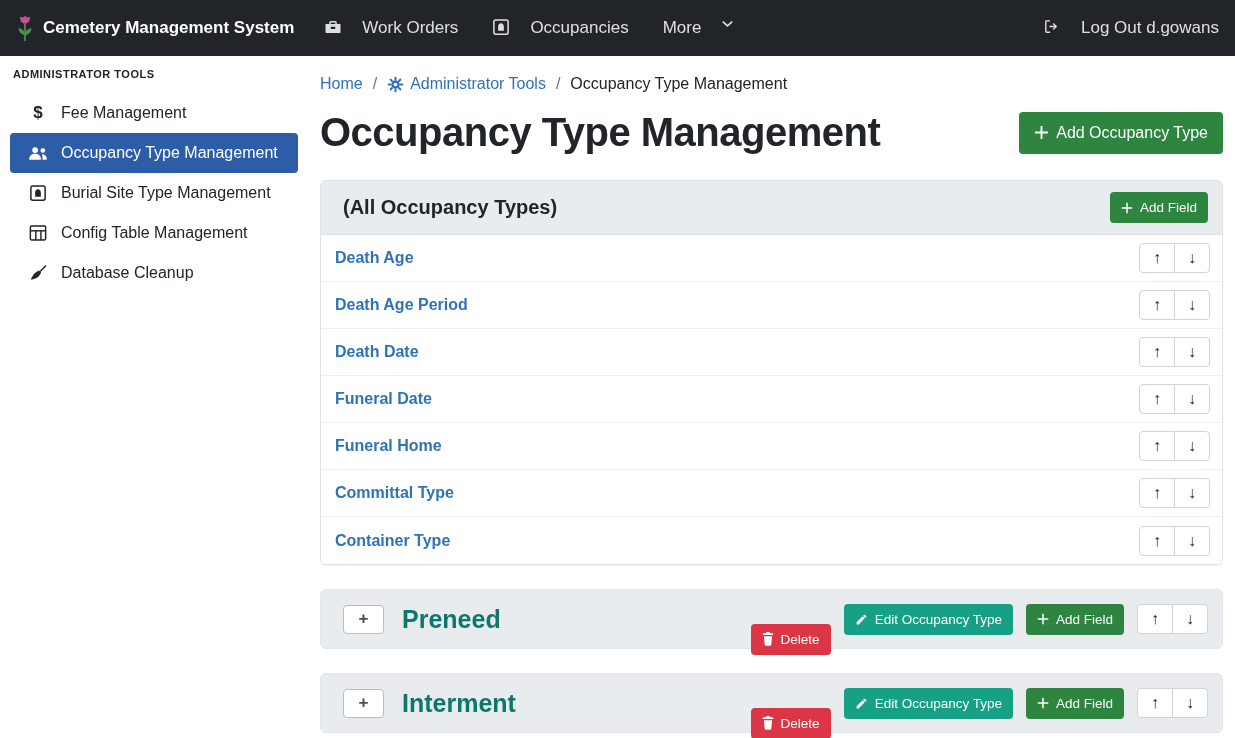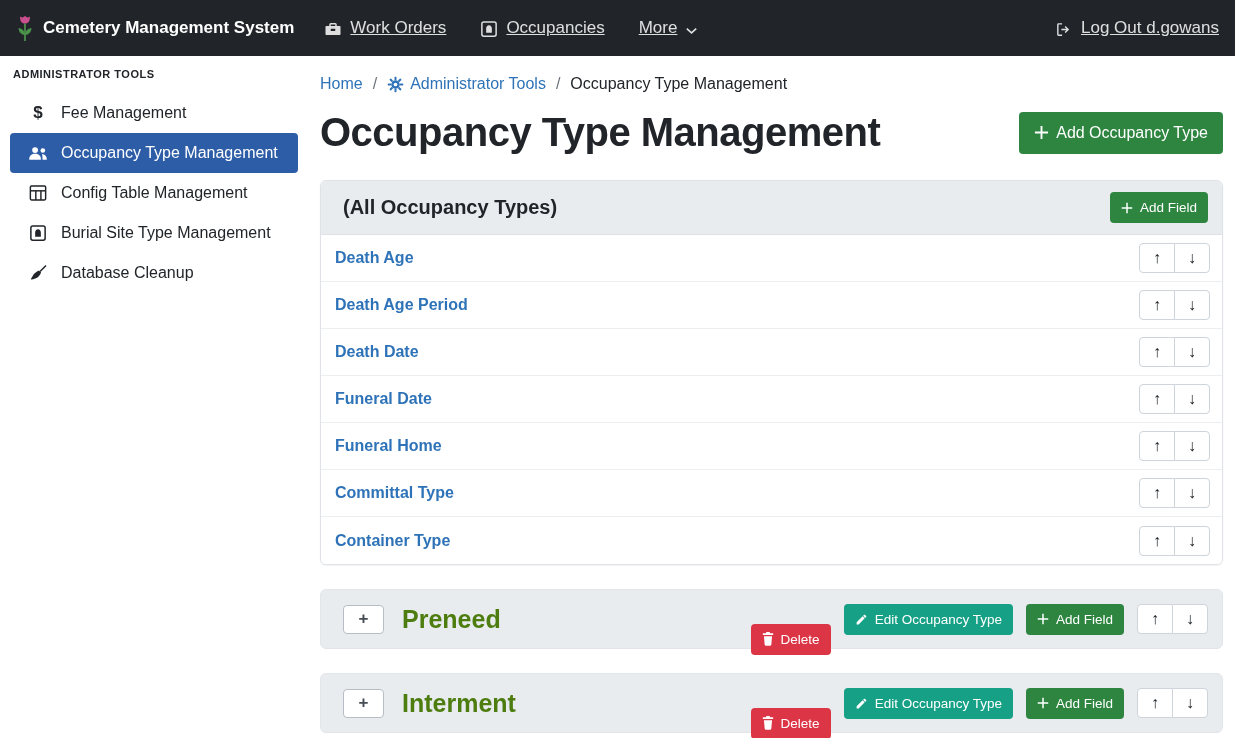--- a/index.html
+++ b/index.html
@@ -12,21 +12,21 @@
   button { font-family: inherit; }
 
   
   .navbar {
     height: 56px; background: var(--navbar_bg, #212529);
     display: flex; align-items: center; padding: 0 16px;
     color: rgba(255,255,255,.85);
   }
   .brand { display: flex; align-items: center; gap: 9px; color: #fff; font-weight: 700; font-size: 17px; cursor: pointer; }
   .nav-items { display: flex; align-items: center; margin-left: 30px; gap: 34px; }
-  .nav-item { display: flex; align-items: flex-end; gap: 8px; font-size: 17px; color: rgba(255,255,255,.85); cursor: pointer; text-decoration: underline; }
+  .nav-item { display: flex; align-items: flex-start; gap: 20px; font-size: 17px; color: rgba(255,255,255,.85); cursor: pointer; }
   .nav-spacer { flex: 1; }
 
   
   .layout { display: flex; height: 682px; }
 
   
   .sidebar { width: 308px; flex-shrink: 0; padding: 12px 10px 0 10px; }
   .sidebar-heading {
     font-size: 11px; font-weight: 700; letter-spacing: .5px;
     text-transform: uppercase; color: #212529; padding: 0 0 13px 3px;
@@ -94,21 +94,21 @@
   .type-bar {
     margin-top: 24px; background: var(--panel_gray, #e9ecef);
     border: 1px solid #e2e6ea; border-radius: 6px; height: 60px;
     display: flex; align-items: center; padding: 0 14px 0 22px;
   }
   .btn-expand {
     width: 41px; height: 29px; background: #fff; border: 1px solid #b6bdc4;
     border-radius: 4px; font-size: 17px; font-weight: 700; color: #454c53;
     cursor: pointer; display: flex; align-items: center; justify-content: center;
   }
-  .type-name { font-size: 25px; font-weight: 600; color: #4d7c0f; margin-left: 18px; }
+  .type-name { font-size: 25px; font-weight: 600; color: #0f766e; margin-left: 18px; }
   .bar-actions { margin-left: auto; display: flex; align-items: center; gap: 13px; }
 
   .icon-svg { display: block; }
 </style>
 </head>
 <body>
 
 <header class="navbar">
   <a class="brand">
     <svg class="icon-svg" width="18" height="27" viewBox="0 0 18 27">
@@ -169,38 +169,38 @@
           <path d="M1.5 16c0-3.6 3.1-6 7-6s7 2.4 7 6v1h-14z"></path>
           <circle cx="17.8" cy="6" r="2.8"></circle>
           <path d="M16.8 10.3c3.2.4 5.7 2.5 5.7 5.7v1h-5.1c0-2.7-.1-4.6-.6-6.7z"></path>
         </svg>
       </span>
       <span>Occupancy Type Management</span>
     </a>
 
     <a class="side-item">
       <span class="side-icon">
+        <svg class="icon-svg" width="18" height="18" viewBox="0 0 24 24" fill="none" stroke="currentColor" stroke-width="2">
+          <rect x="2.5" y="2.5" width="19" height="19" rx="2.5"></rect>
+          <path d="M12 7c-2.3 0-3.8 1.7-3.8 4.3V17h7.6v-5.7C15.8 8.7 14.3 7 12 7z" fill="currentColor" stroke="none"></path>
+        </svg>
+      </span>
+      <span>Burial Site Type Management</span>
+    </a>
+
+    <a class="side-item">
+      <span class="side-icon">
         <svg class="icon-svg" width="18" height="16" viewBox="0 0 24 22" fill="none" stroke="currentColor" stroke-width="2">
           <rect x="1.5" y="1.5" width="21" height="19" rx="1.5"></rect>
           <line x1="1.5" y1="8" x2="22.5" y2="8"></line>
           <line x1="9" y1="8" x2="9" y2="20.5"></line>
           <line x1="16" y1="8" x2="16" y2="20.5"></line>
         </svg>
       </span>
       <span>Config Table Management</span>
-    </a>
-
-    <a class="side-item">
-      <span class="side-icon">
-        <svg class="icon-svg" width="18" height="18" viewBox="0 0 24 24" fill="none" stroke="currentColor" stroke-width="2">
-          <rect x="2.5" y="2.5" width="19" height="19" rx="2.5"></rect>
-          <path d="M12 7c-2.3 0-3.8 1.7-3.8 4.3V17h7.6v-5.7C15.8 8.7 14.3 7 12 7z" fill="currentColor" stroke="none"></path>
-        </svg>
-      </span>
-      <span>Burial Site Type Management</span>
     </a>
 
     <a class="side-item">
       <span class="side-icon">
         <svg class="icon-svg" width="19" height="18" viewBox="0 0 24 24" fill="currentColor">
           <path d="M21.3 1.3l1.4 1.4-7.9 7.9-1.4-1.4z"></path>
           <path d="M12.6 8.6l2.8 2.8s-1.2 3.2-3.5 5.5c-1.9 1.9-6.6 3.4-9.3 3.9-.5.1-.8-.4-.6-.8 1.1-2.3 3.4-6.1 4.9-7.6 2.3-2.3 5.7-3.8 5.7-3.8z"></path>
         </svg>
       </span>
       <span>Database Cleanup</span>

